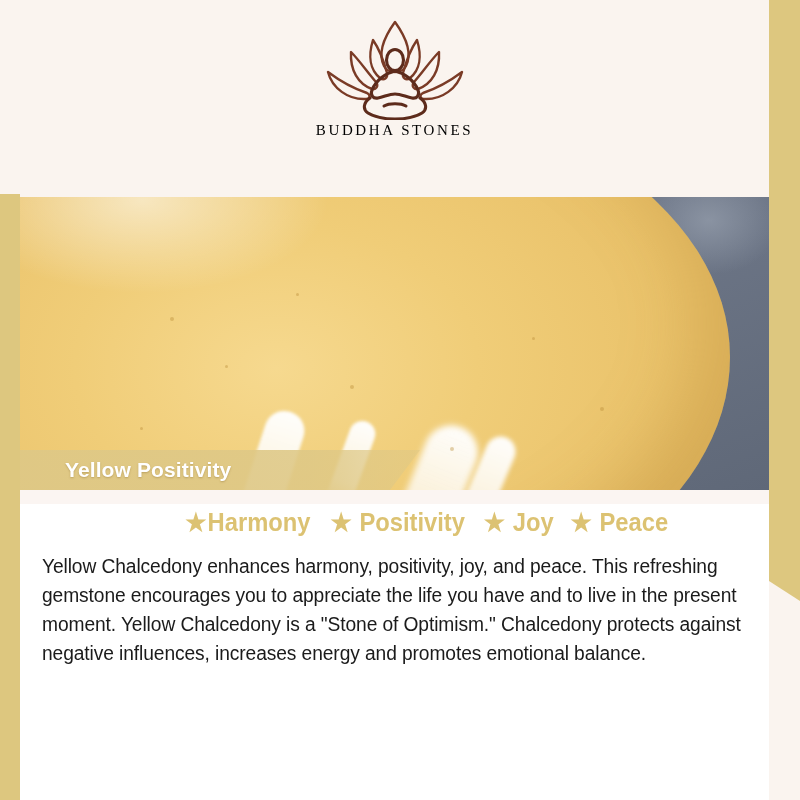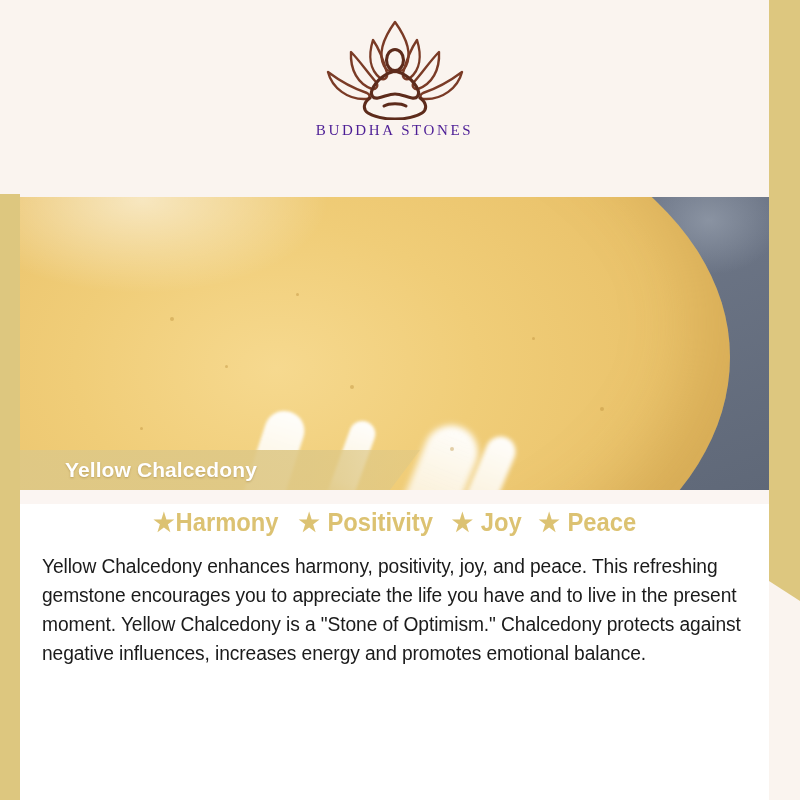--- a/index.html
+++ b/index.html
@@ -68,21 +68,21 @@
   .logo-mark {
     display: block;
     margin: 0 auto;
   }
   .logo-text {
     display: block;
     margin-top: 2px;
     font-family: "Liberation Serif", serif;
     font-size: 15px;
     letter-spacing: 2.6px;
-    color: #4c1d95;
+    color: #000000;
     font-weight: 400;
   }
 
   
   .title-banner {
     position: absolute;
     left: 155px;
     top: 140px;
     width: 470px;
     height: 48px;
@@ -205,20 +205,21 @@
     left: 0; top: 0;
     width: 749px; height: 14px;
     background: #fbf5f2;
   }
   .keywords {
     position: absolute;
     left: 0; top: 18px;
     width: 749px;
     text-align: center;
     white-space: nowrap;
+    padding-left: 32px;
   }
   .kw {
     display: inline-block;
     font-size: 25px;
     font-weight: bold;
     color: #dcc272;
     font-family: "Liberation Sans Narrow", "Liberation Sans", sans-serif;
     transform: scaleX(0.95);
   }
   .kw .star { margin-right: 1px; }
@@ -306,21 +307,21 @@
     <div class="speck" style="left:205px;top:168px;width:3px;height:3px;"></div>
     <div class="speck" style="left:276px;top:96px;width:3px;height:3px;"></div>
     <div class="speck" style="left:330px;top:188px;width:4px;height:4px;"></div>
     <div class="speck" style="left:430px;top:250px;width:4px;height:4px;"></div>
     <div class="speck" style="left:512px;top:140px;width:3px;height:3px;"></div>
     <div class="speck" style="left:580px;top:210px;width:4px;height:4px;"></div>
     <div class="speck" style="left:120px;top:230px;width:3px;height:3px;"></div>
   </div>
 
   <div class="stone-label" style="position:absolute;left:20px;top:450px;">
-    <span class="stone-label-text">Yellow Chalcedony</span>
+    <span class="stone-label-text">Yellow Positivity</span>
   </div>
 
   <div class="content">
     <div class="content-strip"></div>
 
     <div class="keywords">
       <span class="kw"><span class="star">★</span><span>Harmony</span></span><span class="kw"><span class="star">★</span> <span>Positivity</span></span><span class="kw"><span class="star">★</span> <span>Joy</span></span><span class="kw"><span class="star">★</span> <span>Peace</span></span>
     </div>
 
     <div class="body-text">Yellow Chalcedony enhances harmony, positivity, joy, and peace. This refreshing gemstone encourages you to appreciate the life you have and to live in the present moment. Yellow Chalcedony is a "Stone of Optimism." Chalcedony protects against negative influences, increases energy and promotes emotional balance.</div>

